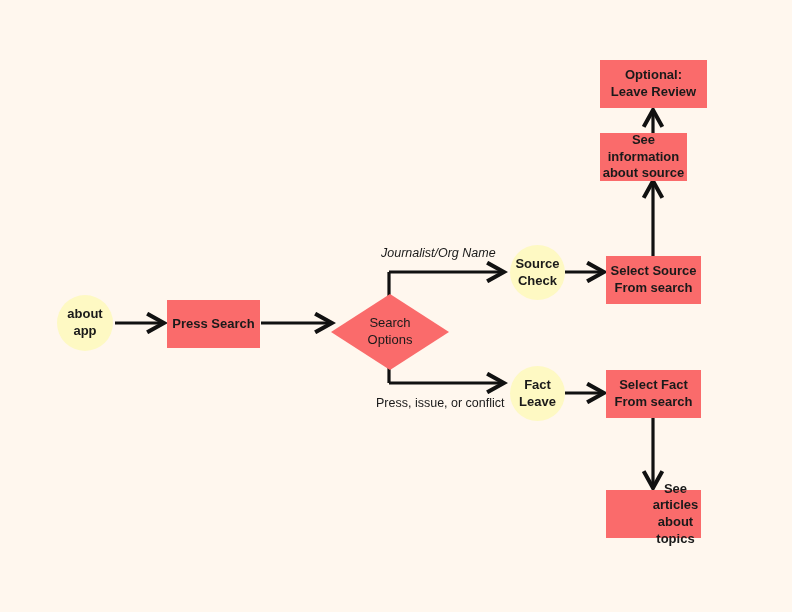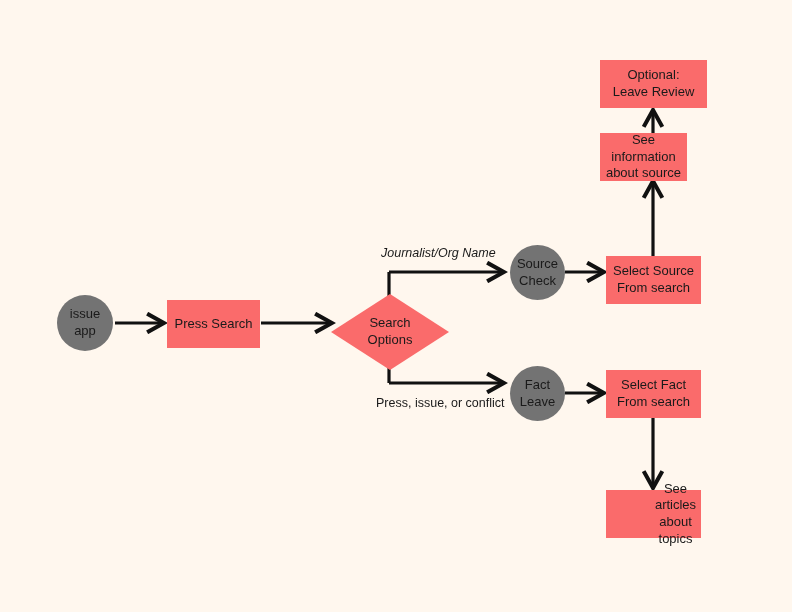--- a/index.html
+++ b/index.html
@@ -31,26 +31,27 @@
     position: absolute;
     display: flex;
     align-items: center;
     justify-content: center;
     text-align: center;
     color: #1a1a1a;
     font-size: 13px;
     line-height: 1.28;
     z-index: 3;
     box-sizing: border-box;
+    font-weight: bold;
   }
   .node-rect {
     background: #fa6b6b;
   }
   .node-circle {
-    background: #737373;
+    background: #fef9c3;
     border-radius: 50%;
   }
   .node-diamond-wrap {
     position: absolute;
     z-index: 3;
   }
   .node-diamond-shape {
     position: absolute;
     left: 0;
     top: 0;
@@ -115,21 +116,21 @@
 
       <line x1="653" y1="256" x2="653" y2="182" marker-end="url(#arrow)"></line>
 
       <line x1="653" y1="133" x2="653" y2="111" marker-end="url(#arrow)"></line>
 
       <line x1="653" y1="418" x2="653" y2="487" marker-end="url(#arrow)"></line>
     </g>
   </svg>
 
   <div class="node node-circle" style="left:57px; top:295px; width:56px; height:56px;">
-    <span class="node-text">issue
+    <span class="node-text">about
 app</span>
   </div>
 
   <div class="node node-rect" style="left:167px; top:300px; width:93px; height:48px;">
     <span class="node-text">Press Search</span>
   </div>
 
   <div class="node-diamond-wrap" style="left:331px; top:294px; width:118px; height:76px;">
     <div class="node-diamond-shape"></div>
     <div class="node-diamond-label">

